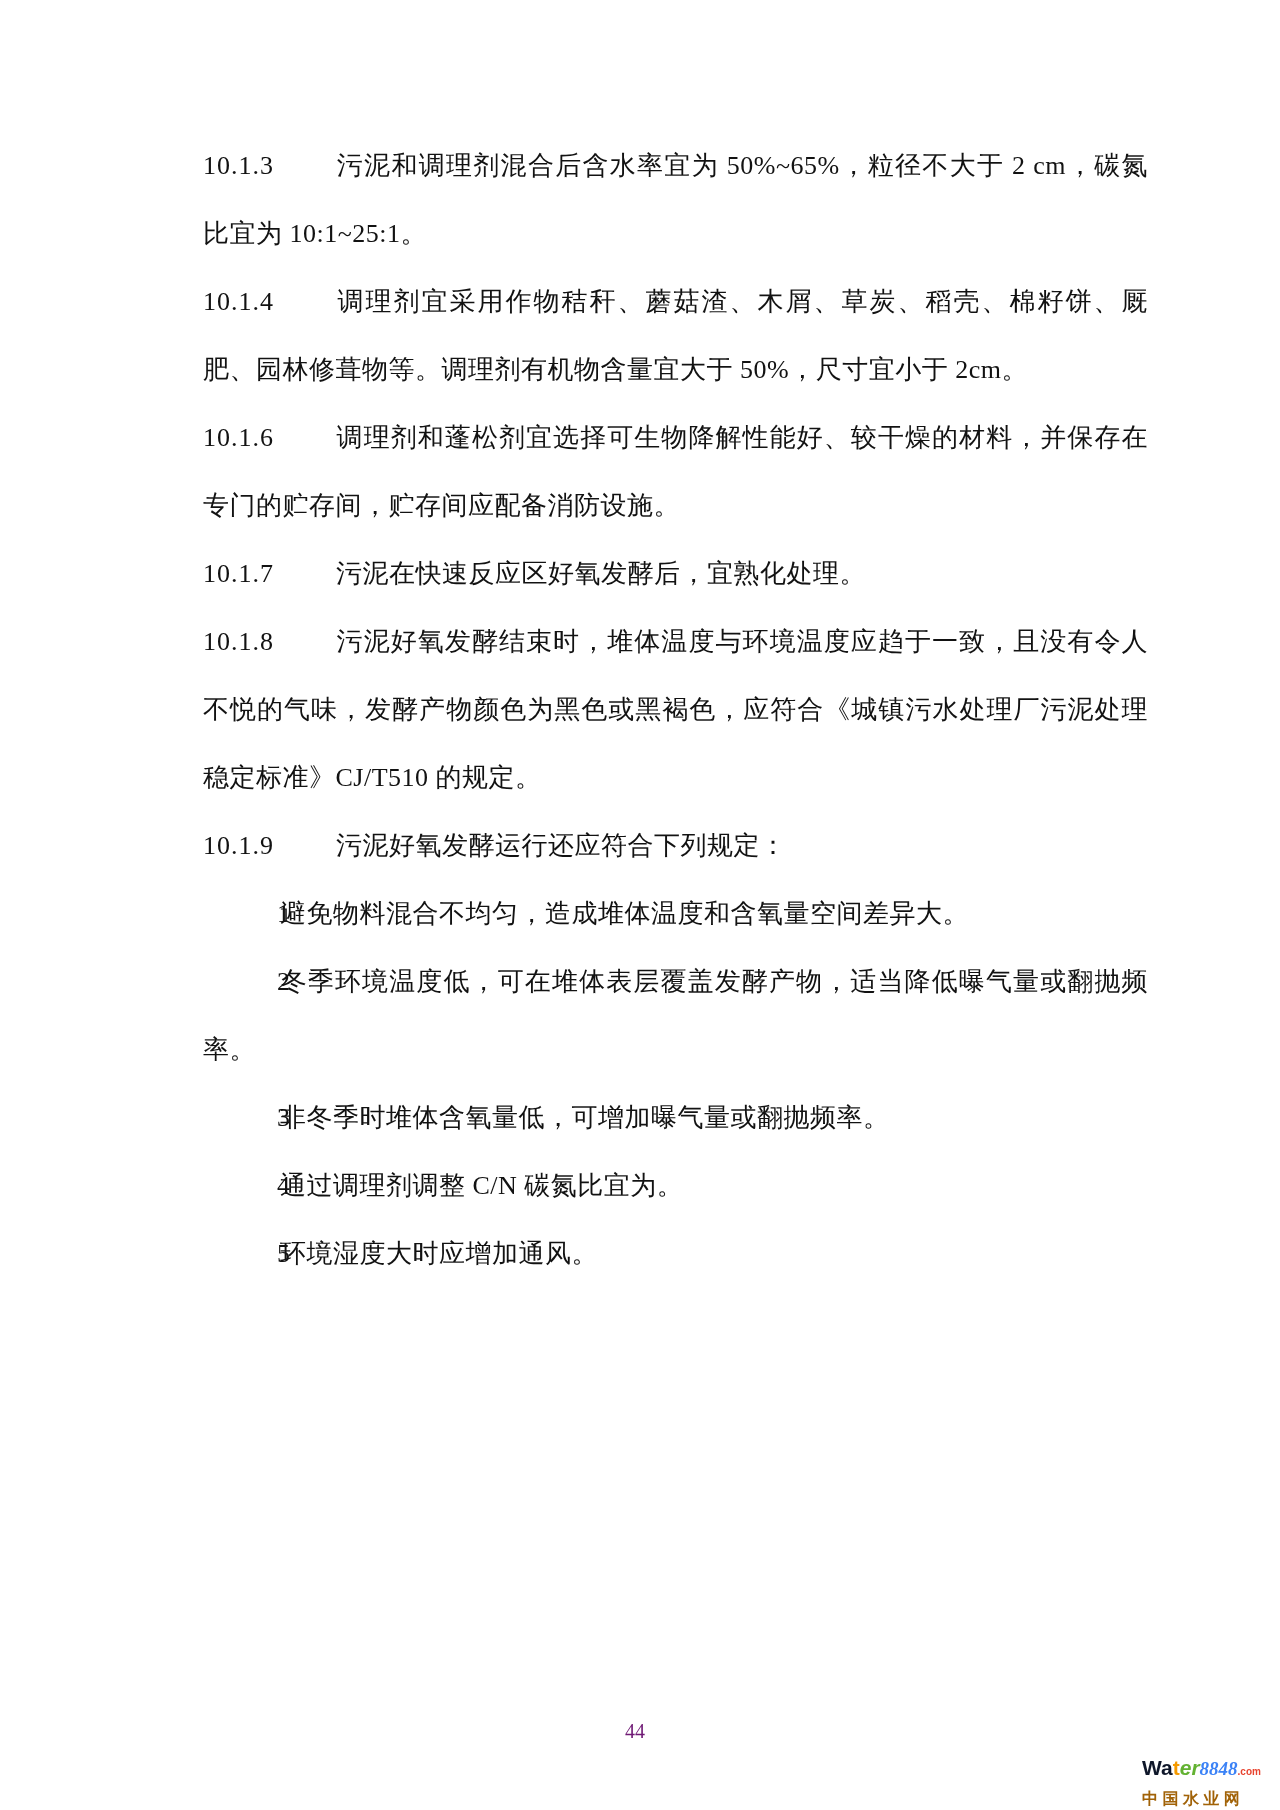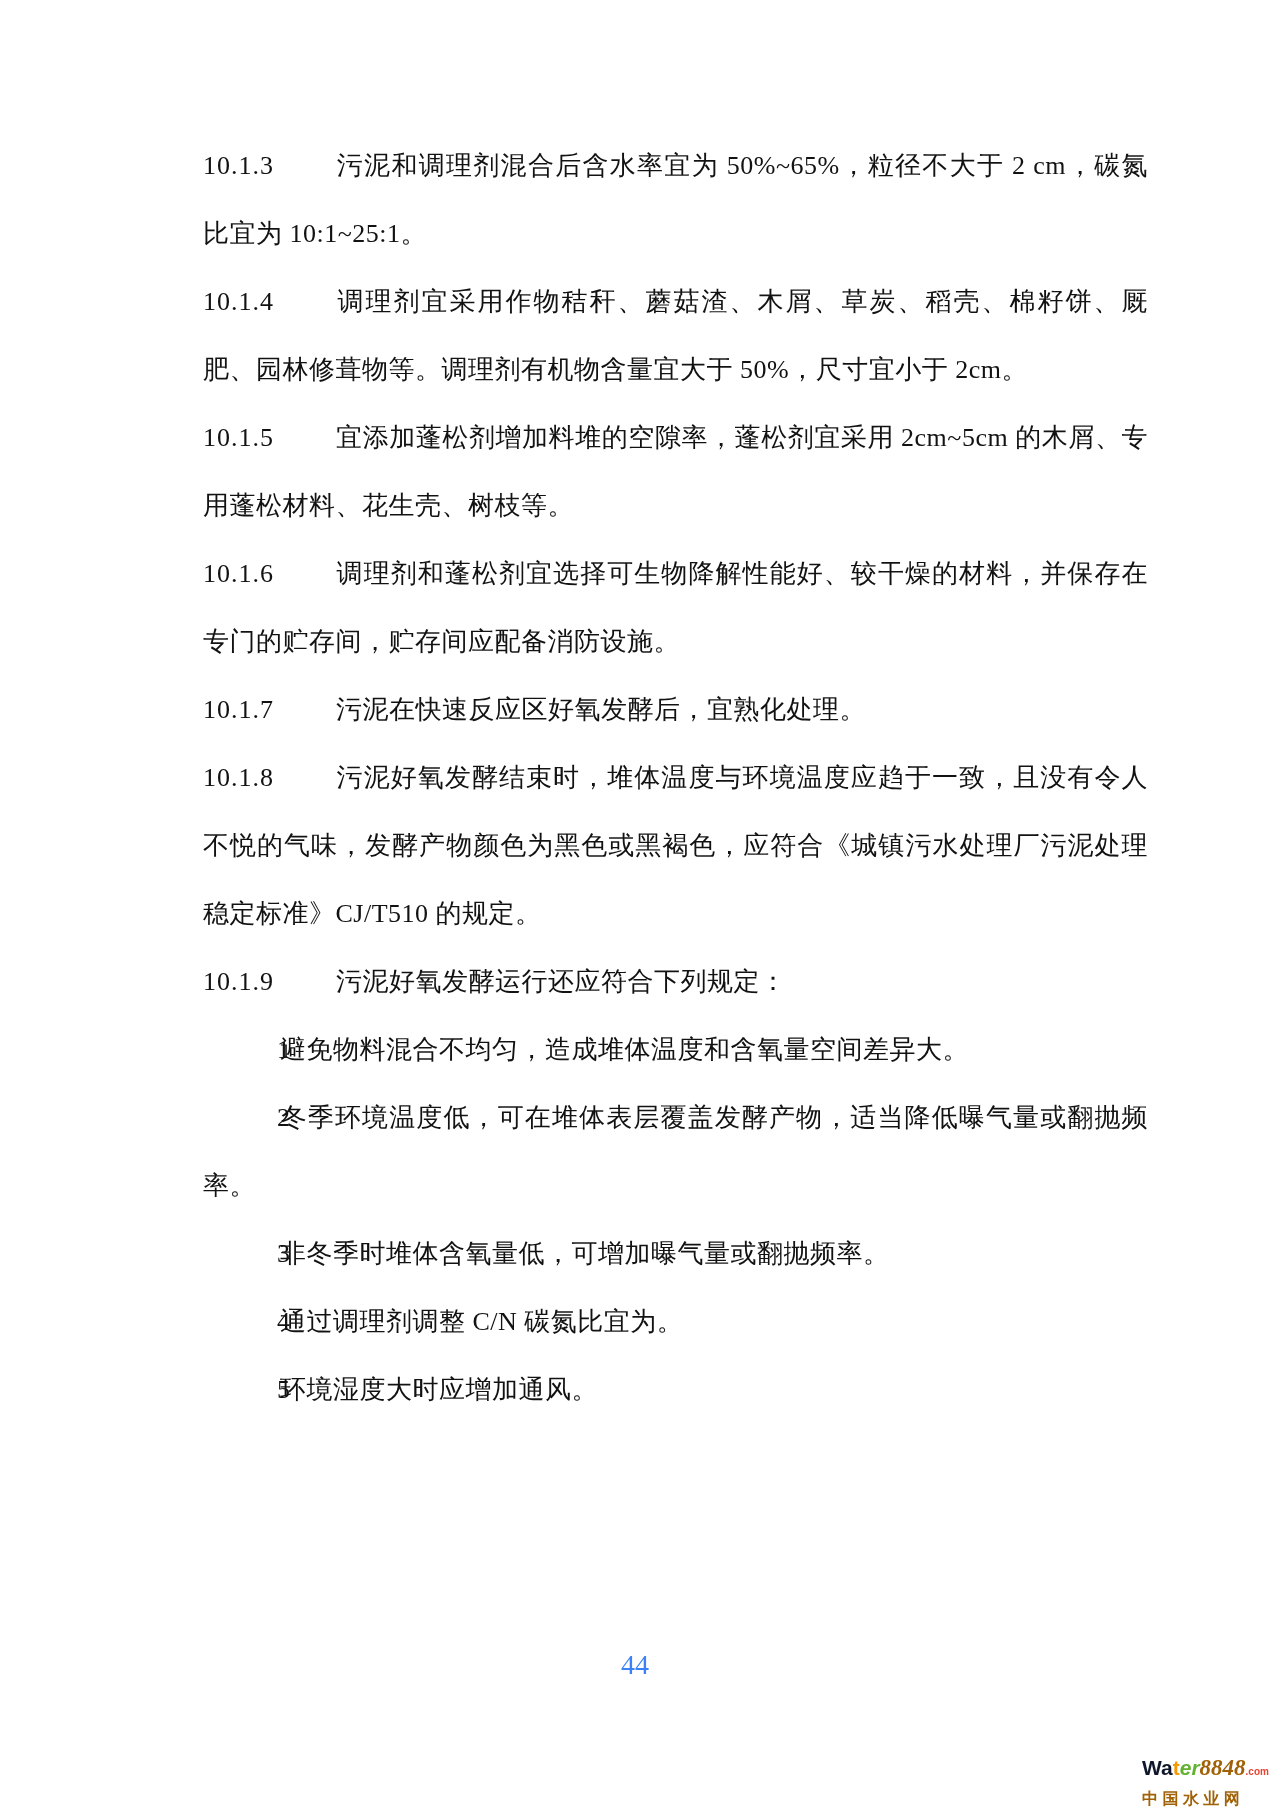--- a/index.html
+++ b/index.html
@@ -42,27 +42,27 @@
   }
   p.subitem {
     text-indent: 37px;
   }
   .sub-num {
     display: inline-block;
     width: 40px;
   }
   .page-number {
     position: absolute;
-    top: 1650px;
+    top: 1716px;
     left: 0;
     width: 1270px;
     text-align: center;
-    font-size: 28px;
+    font-size: 20px;
     line-height: 30px;
-    color: #3b82f6;
+    color: #701a75;
   }
   
   .watermark {
     position: absolute;
     right: 10px;
     top: 1756px;
     width: 128px;
     text-align: left;
     user-select: none;
   }
@@ -73,22 +73,22 @@
     line-height: 24px;
     white-space: nowrap;
   }
   .c-blue   { color: #0f172a; }
   .c-orange { color: #f59a00; }
   .c-green  { color: #63b232; font-style: italic; }
   .wm-num {
     font-family: "Liberation Serif", "DejaVu Serif", serif;
     font-style: italic;
     font-weight: bold;
-    font-size: 23px;
-    color: #a16207;
+    font-size: 19px;
+    color: #3b82f6;
   }
   .wm-com {
     font-size: 10px;
     color: #e8432e;
     font-style: normal;
     vertical-align: baseline;
   }
   .wm-line2 {
     font-family: "Liberation Sans", "DejaVu Sans", sans-serif;
     font-weight: bold;
@@ -103,21 +103,20 @@
 <body>
 
 <div class="page">
 
   <div class="content">
 
     <p class="clause"><span class="clause-num">10.1.3</span><span>污泥和调理剂混合后含水率宜为 50%~65%，粒径不大于 2 cm，碳氮比宜为 10:1~25:1。</span></p>
 
     <p class="clause"><span class="clause-num">10.1.4</span><span>调理剂宜采用作物秸秆、蘑菇渣、木屑、草炭、稻壳、棉籽饼、厩肥、园林修葺物等。调理剂有机物含量宜大于 50%，尺寸宜小于 2cm。</span></p>
 
-    <p class="clause"><span class="clause-num">10.1.5</span><span>宜添加蓬松剂增加料堆的空隙率，蓬松剂宜采用 2cm~5cm 的木屑、专用蓬松材料、花生壳、树枝等。</span></p>
 
     <p class="clause"><span class="clause-num">10.1.6</span><span>调理剂和蓬松剂宜选择可生物降解性能好、较干燥的材料，并保存在专门的贮存间，贮存间应配备消防设施。</span></p>
 
     <p class="clause"><span class="clause-num">10.1.7</span><span>污泥在快速反应区好氧发酵后，宜熟化处理。</span></p>
 
     <p class="clause"><span class="clause-num">10.1.8</span><span>污泥好氧发酵结束时，堆体温度与环境温度应趋于一致，且没有令人不悦的气味，发酵产物颜色为黑色或黑褐色，应符合《城镇污水处理厂污泥处理 稳定标准》CJ/T510 的规定。</span></p>
 
     <p class="clause"><span class="clause-num">10.1.9</span><span>污泥好氧发酵运行还应符合下列规定：</span></p>
 
     <p class="subitem"><span class="sub-num">1</span><span>避免物料混合不均匀，造成堆体温度和含氧量空间差异大。</span></p>

